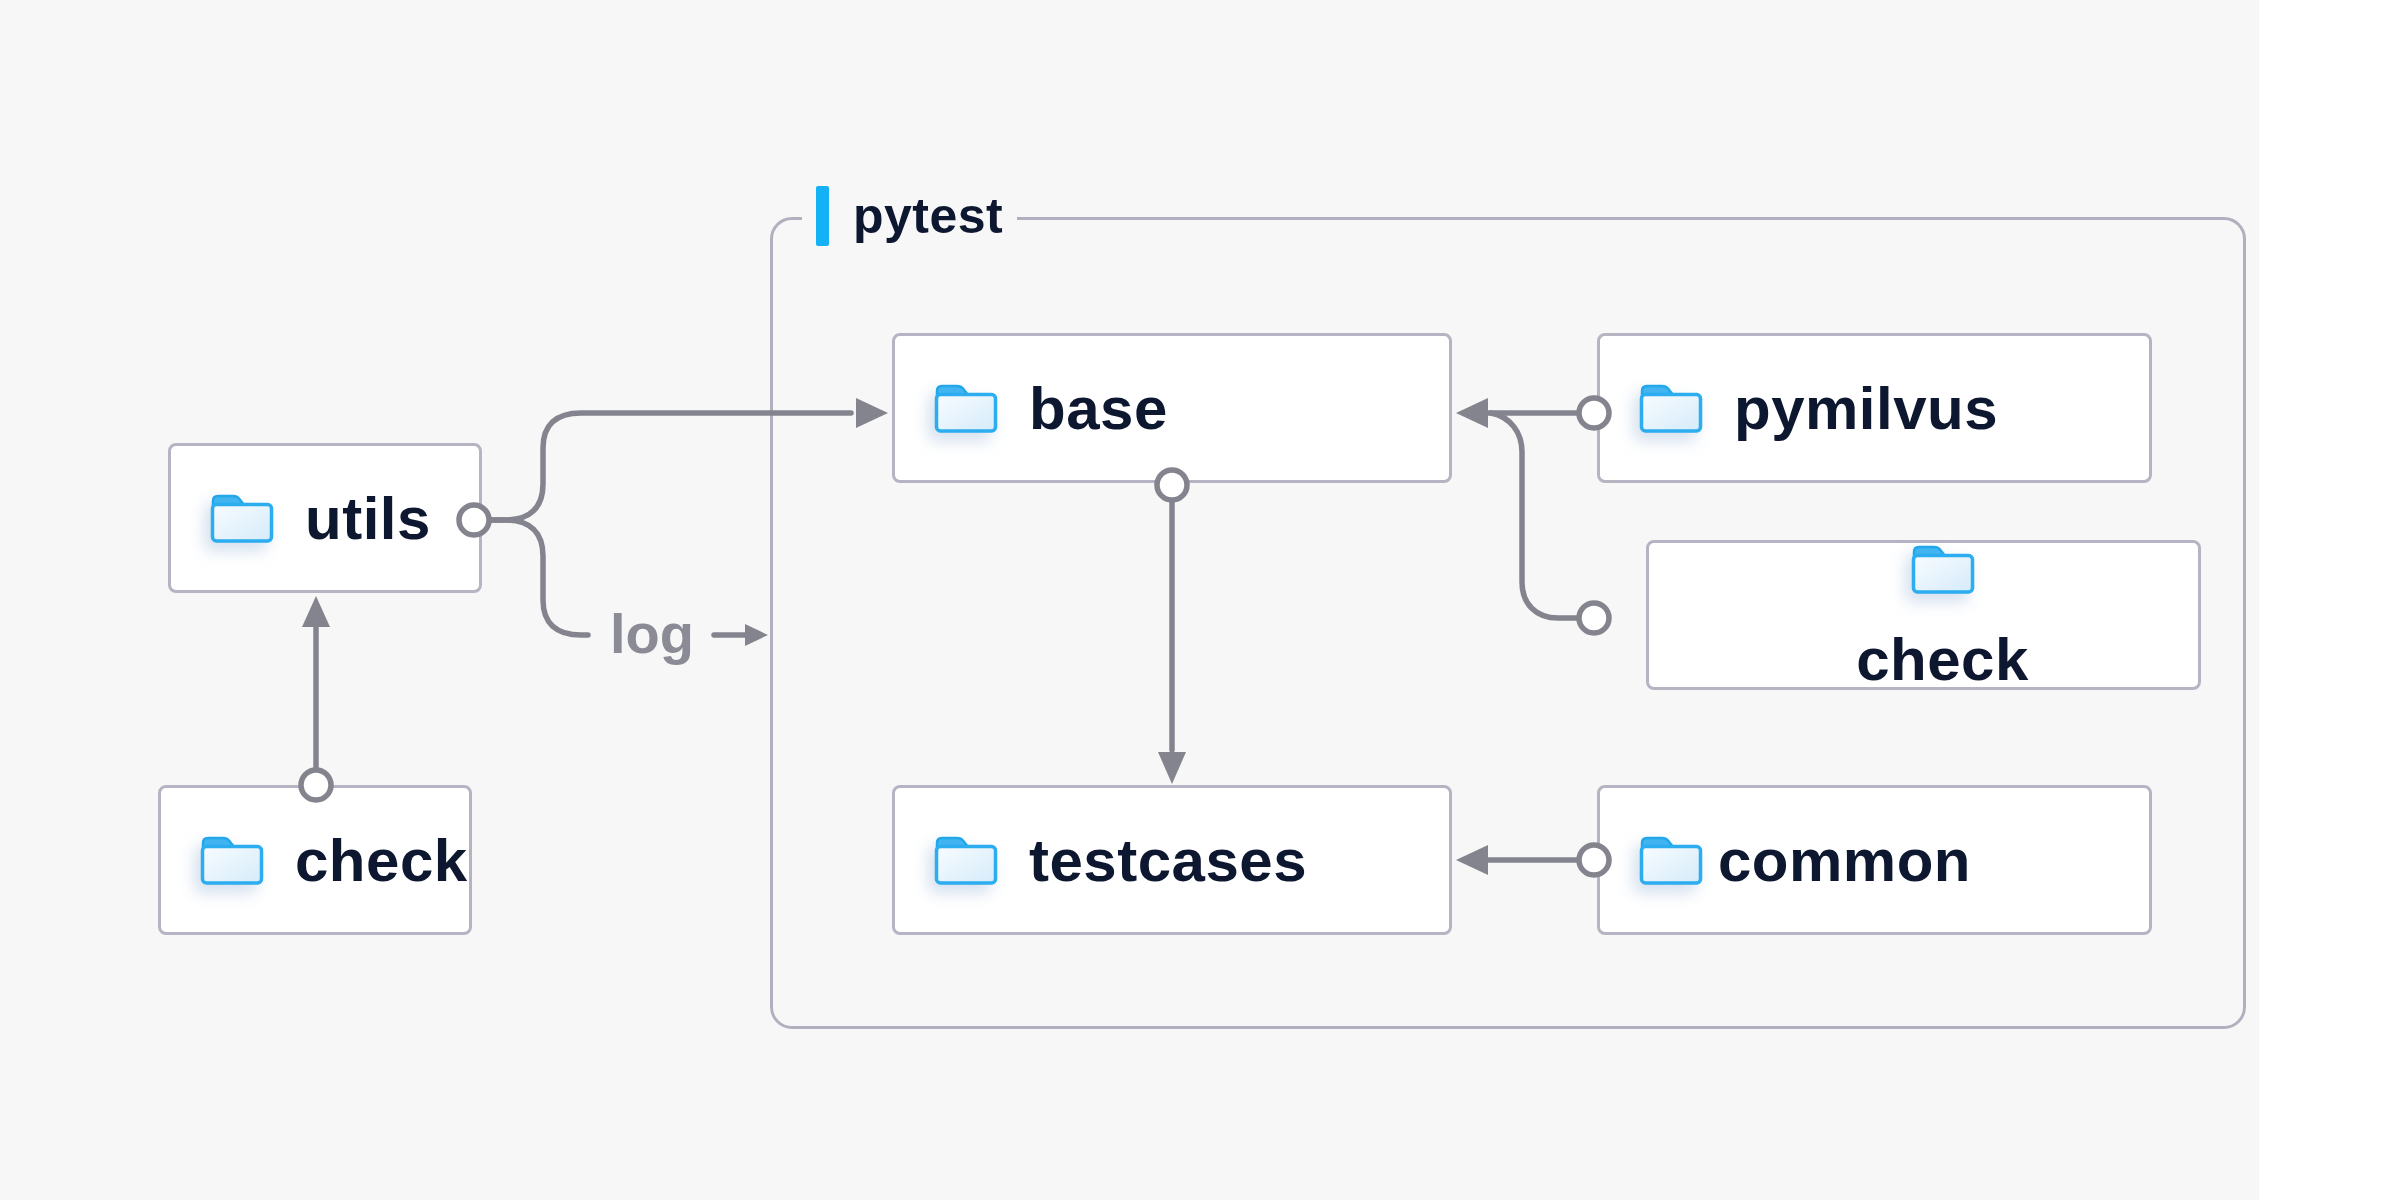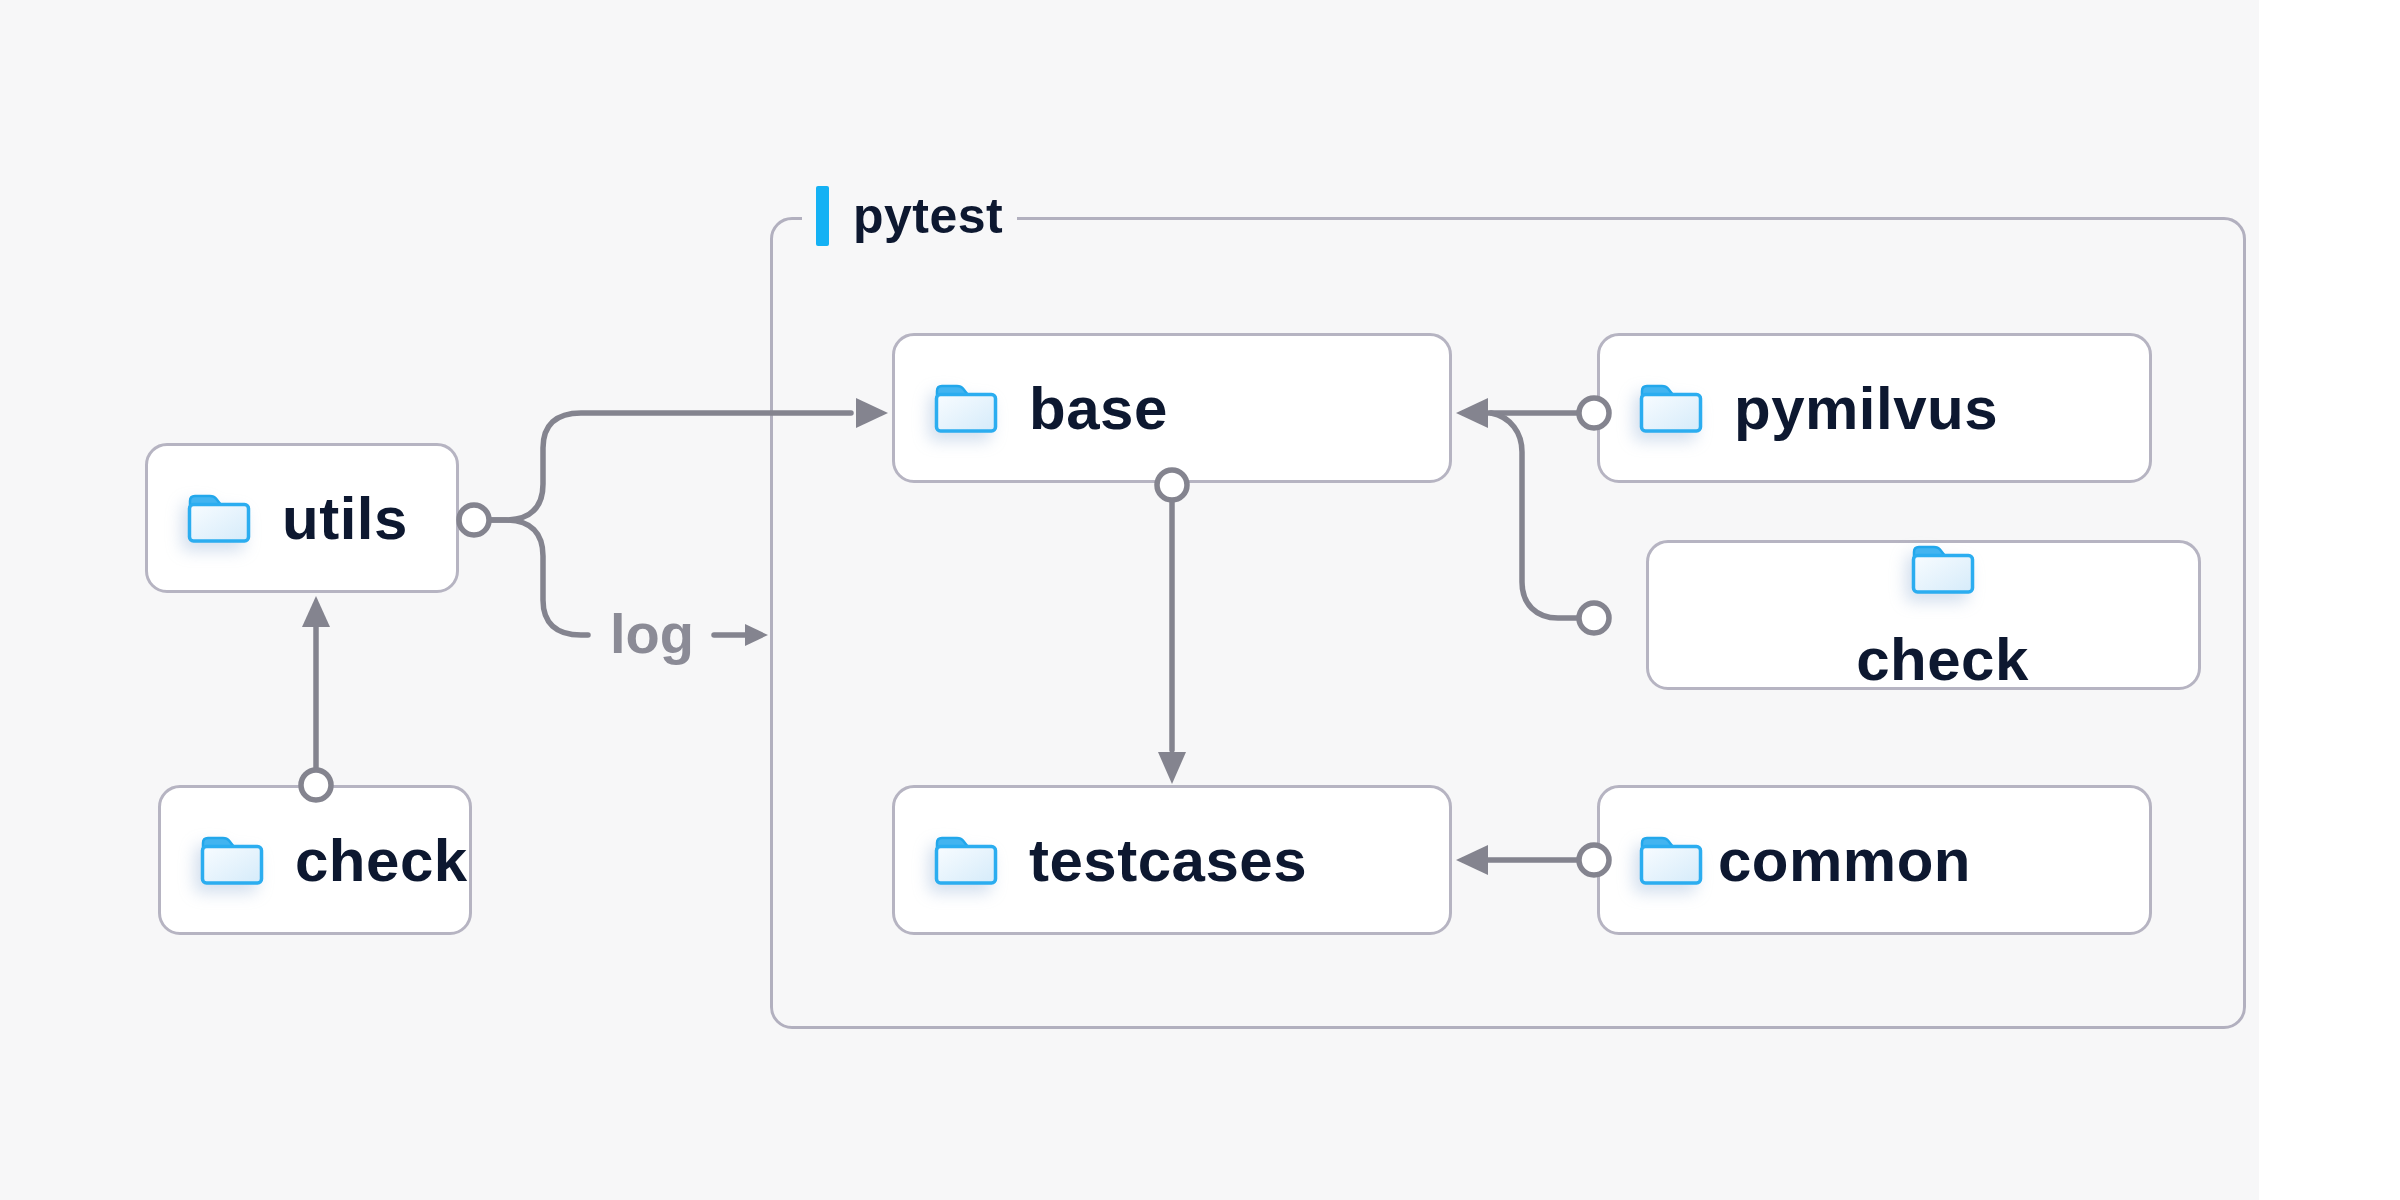--- a/index.html
+++ b/index.html
@@ -21,25 +21,25 @@
     padding:0 14px; z-index:1;
   }
   .accent-bar { width:13px; height:60px; background:#14b1f4; border-radius:2px; }
   .group-label .group-title {
     font-size:50px; font-weight:700; color:#0d1830; letter-spacing:0.5px;
   }
 
   
   .node {
     position:absolute; height:150px; box-sizing:border-box;
-    background:#ffffff; border:3px solid #b6b4c2; border-radius:22px;
+    background:#ffffff; border:3px solid #b6b4c2; border-radius:8px;
     display:flex; align-items:center; padding-left:38px; gap:30px;
     z-index:2;
   }
-  #node-utils     { left:145px;  top:443px; width:314px; }
+  #node-utils     { left:168px;  top:443px; width:314px; }
   #node-config    { left:158px;  top:785px; width:314px; }
   #node-base      { left:892px;  top:333px; width:560px; }
   #node-testcases { left:892px;  top:785px; width:560px; }
   #node-pymilvus  { left:1597px; top:333px; width:555px; }
   #node-check     { left:1646px; top:540px; width:555px;flex-direction:column; }
   #node-common    { left:1597px; top:785px; width:555px;gap:14px; }
 
   .node .label {
     font-size:60px; font-weight:700; color:#0d1830; letter-spacing:0.5px;
     white-space:nowrap;

